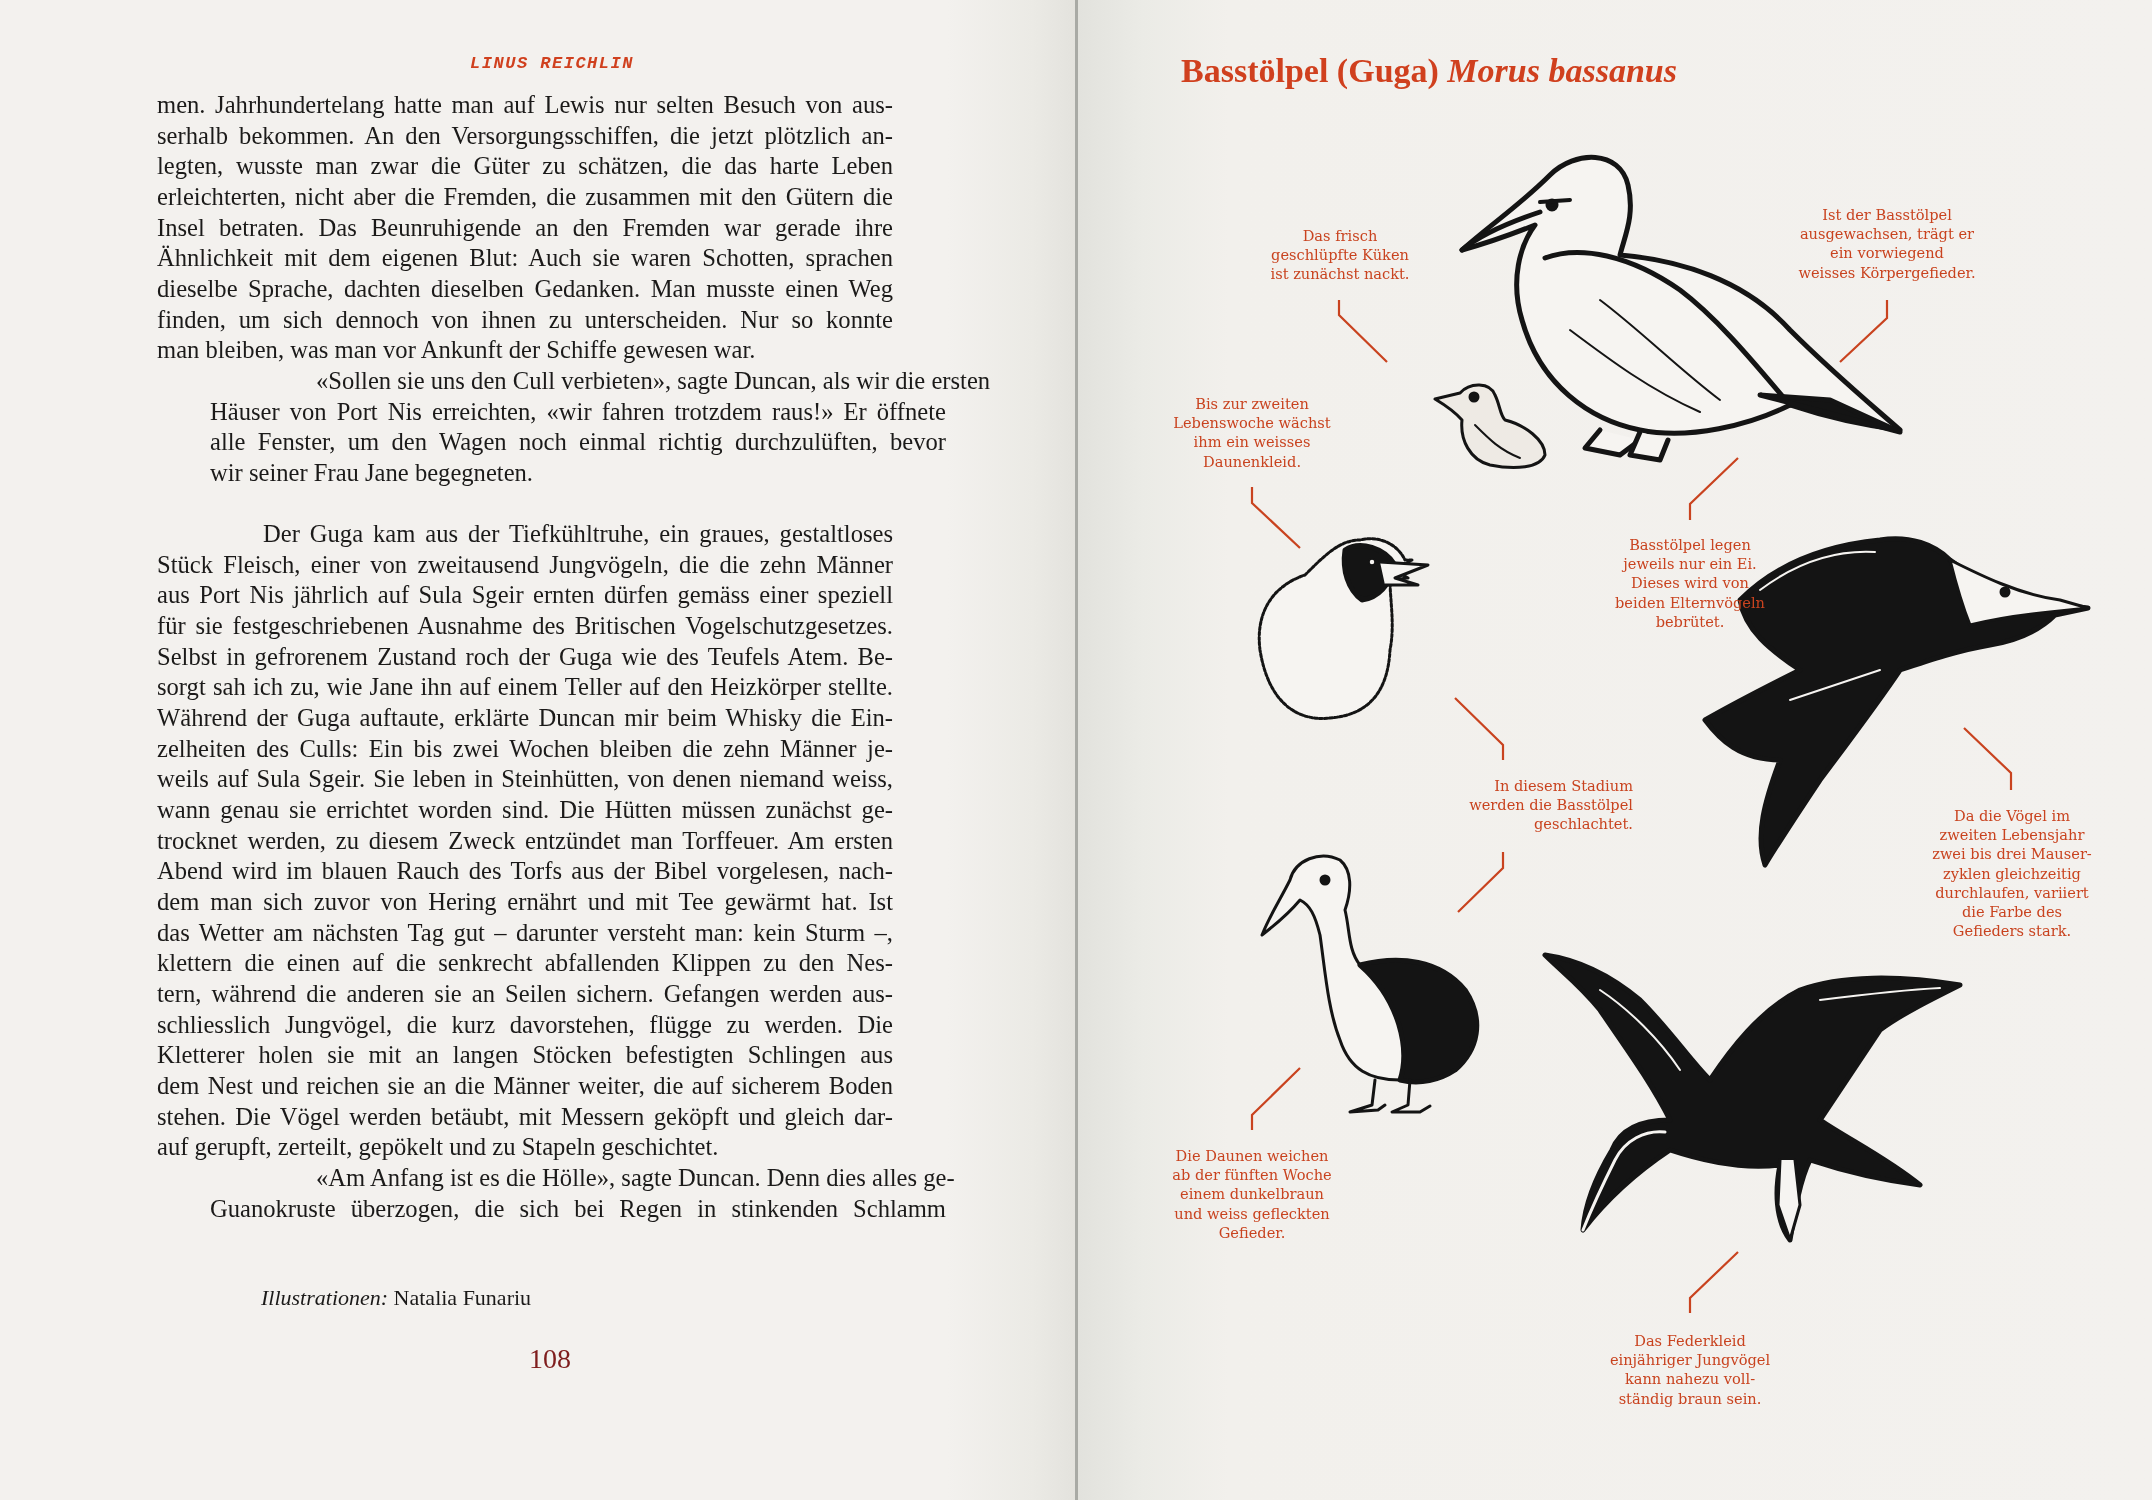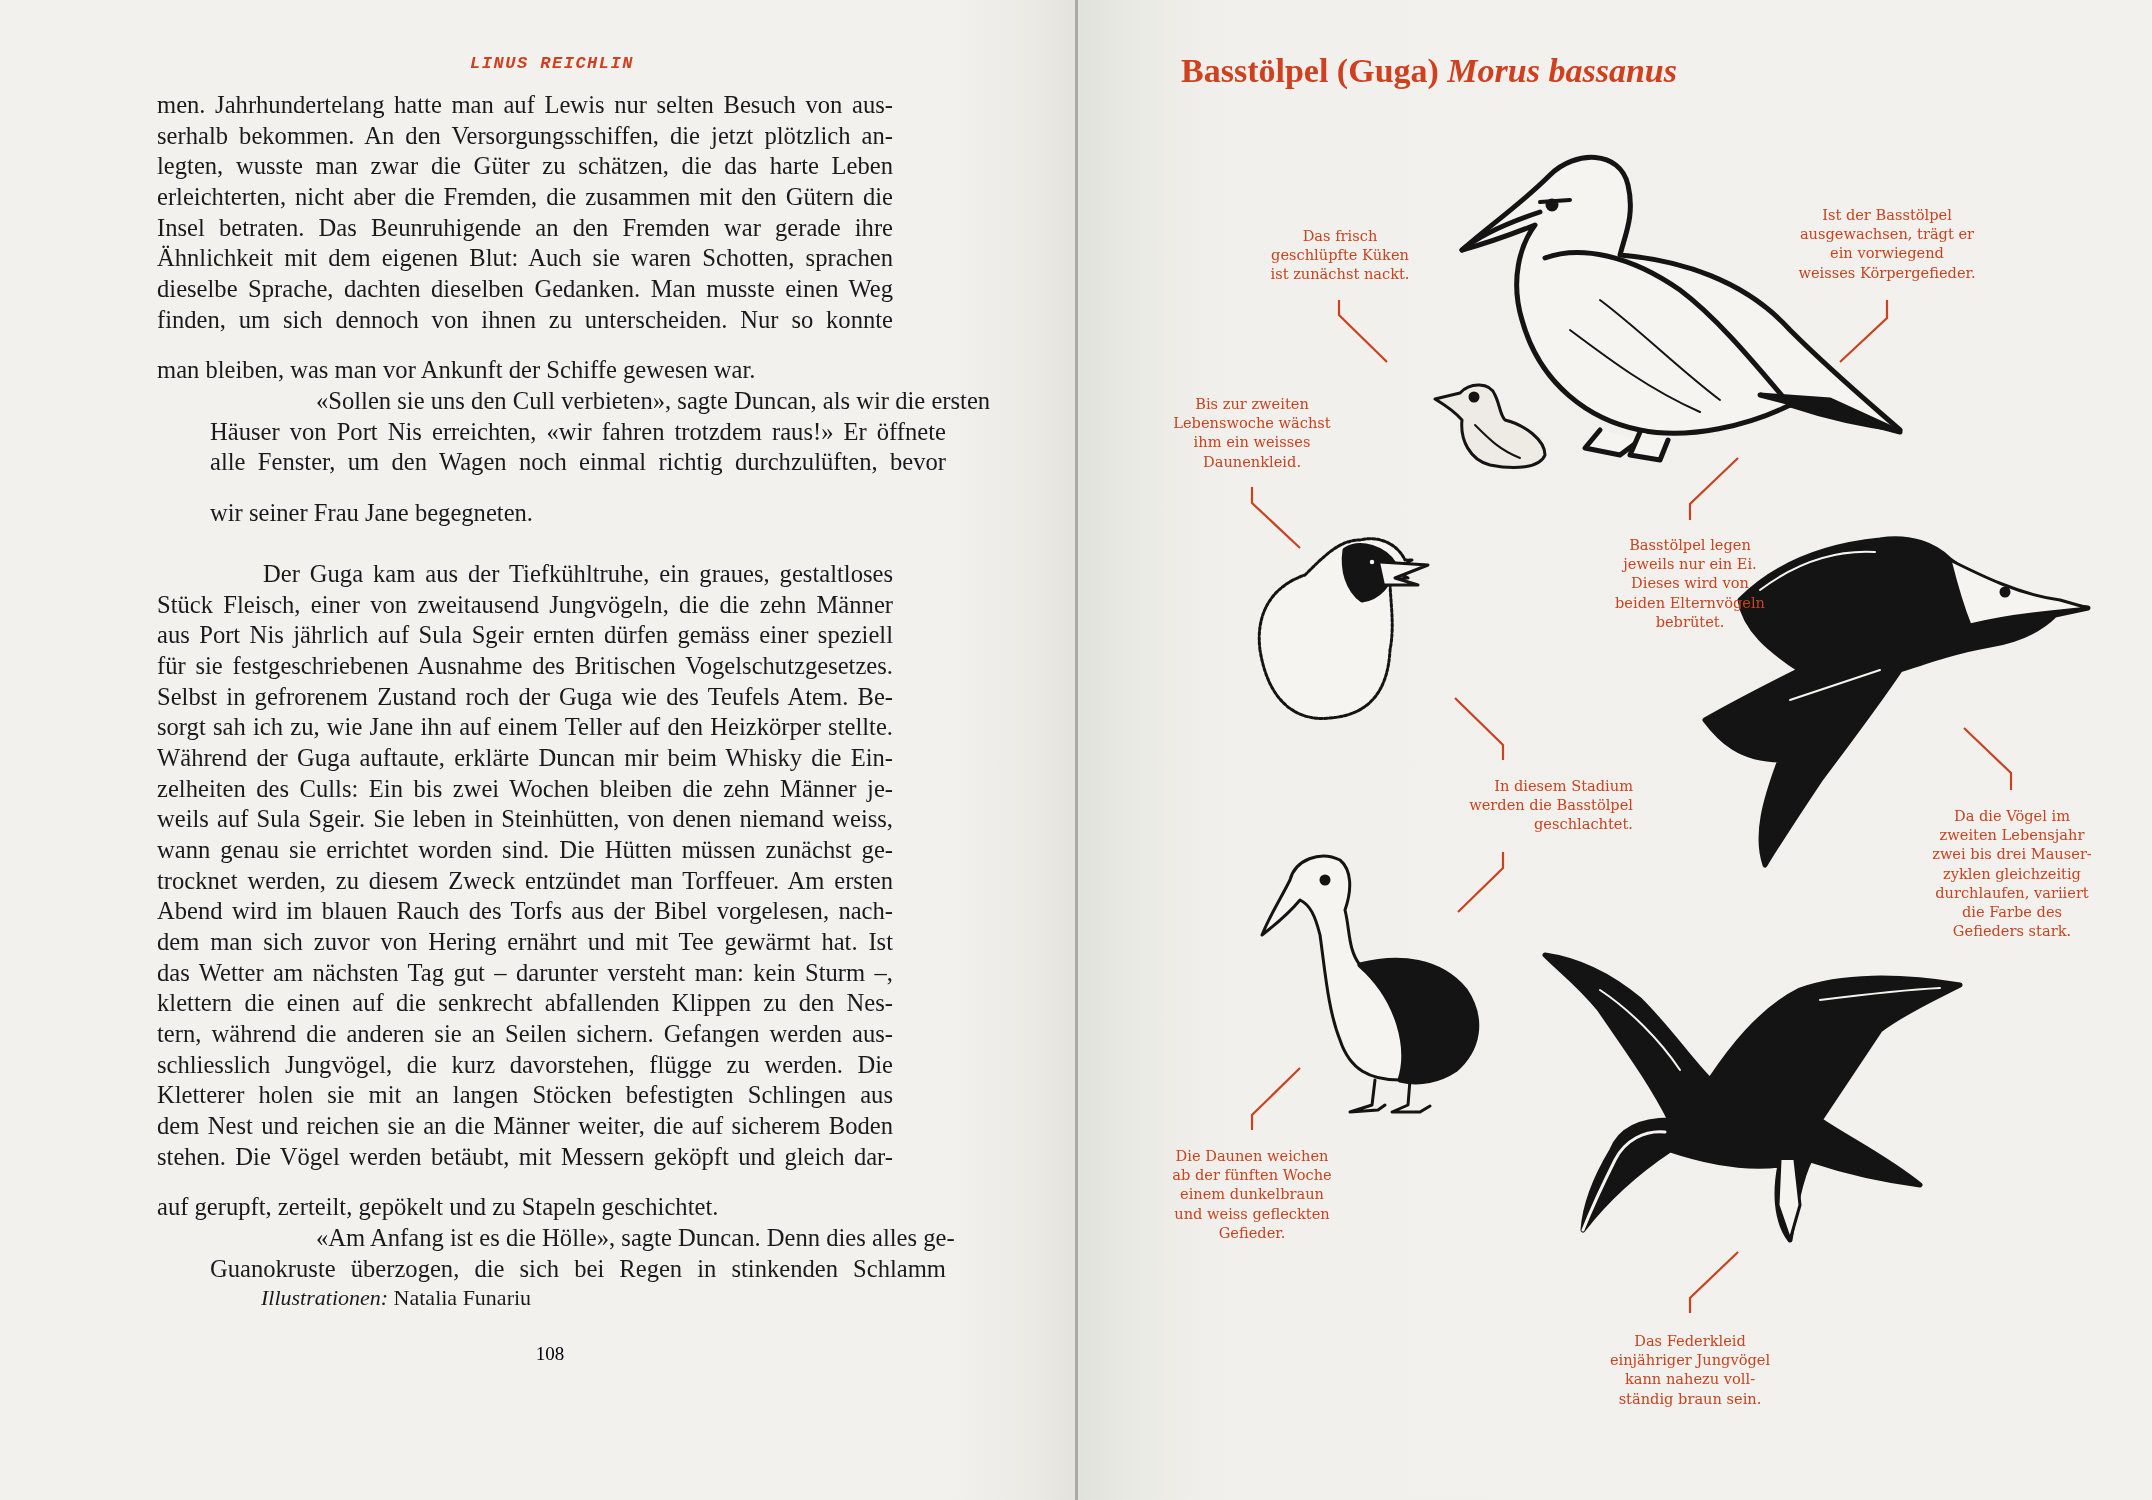--- a/index.html
+++ b/index.html
@@ -7,27 +7,27 @@
   .page { position:absolute; top:0; height:1500px; }
   .page-left { left:0; width:1076px; background:linear-gradient(to right, #f3f1ee 0%, #f3f1ee 88%, #ebeae5 96%, #e3e2dd 100%); }
   .page-right { left:1078px; width:1074px; background:linear-gradient(to right, #e2e2dd 0%, #ebebe6 6%, #f2f0ec 14%, #f3f1ee 100%); }
   .gutter { position:absolute; left:1075px; top:0; width:3px; height:1500px; background:#a9aaa5; }
   .running-head { position:absolute; left:0; width:1104px; top:54px; text-align:center;
     font-family:Liberation Mono, monospace; font-style:italic; font-weight:bold; font-size:17px; letter-spacing:1.5px; color:#d0401e; }
   .body-text { position:absolute; left:157px; top:90px; width:736px;
     font-family:"Liberation Serif", serif; font-size:24.6px; line-height:30.65px; color:#1b1a19; }
   .para { margin:0; text-align:justify; hyphens:manual; }
   .para .ln { display:block; text-align:justify; text-align-last:justify; white-space:nowrap; }
-  .para .ln.last { text-align-last:left;margin-top:20px; }
+  .para .ln.last { text-align-last:left; }
   .ln.first-ind { padding-left:106px; }
   .para.shift { margin-left:53px; margin-right:-53px; }
   .para-gap { height:30.65px; }
   .credits { position:absolute; left:261px; top:1285px; font-family:"Liberation Serif", serif; font-size:22px; color:#1b1a19; }
   .credits i { font-style:italic; }
-  .page-number { position:absolute; left:500px; width:100px; top:1343px; text-align:center; font-family:"Liberation Serif", serif; font-size:19px; color:#000000; }
+  .page-number { position:absolute; left:500px; width:100px; top:1343px; text-align:center; font-family:"Liberation Serif", serif; font-size:28px; color:#7f1d1d; }
   .title { position:absolute; left:1181px; top:52px; font-family:"Liberation Serif", serif; font-size:34px; color:#d0401e; white-space:nowrap; font-weight:bold; }
   .title .paren { font-weight:bold; }
   .title .latin { font-style:italic; }
   .label { position:absolute; width:260px; text-align:center; font-family:"DejaVu Serif", serif; font-size:14.6px; line-height:19.2px; color:#c9431f; }
   .label span { display:block; white-space:nowrap; }
   svg.overlay { position:absolute; left:0; top:0; width:2152px; height:1500px; pointer-events:none; }
 </style>
 </head>
 <body>
 

